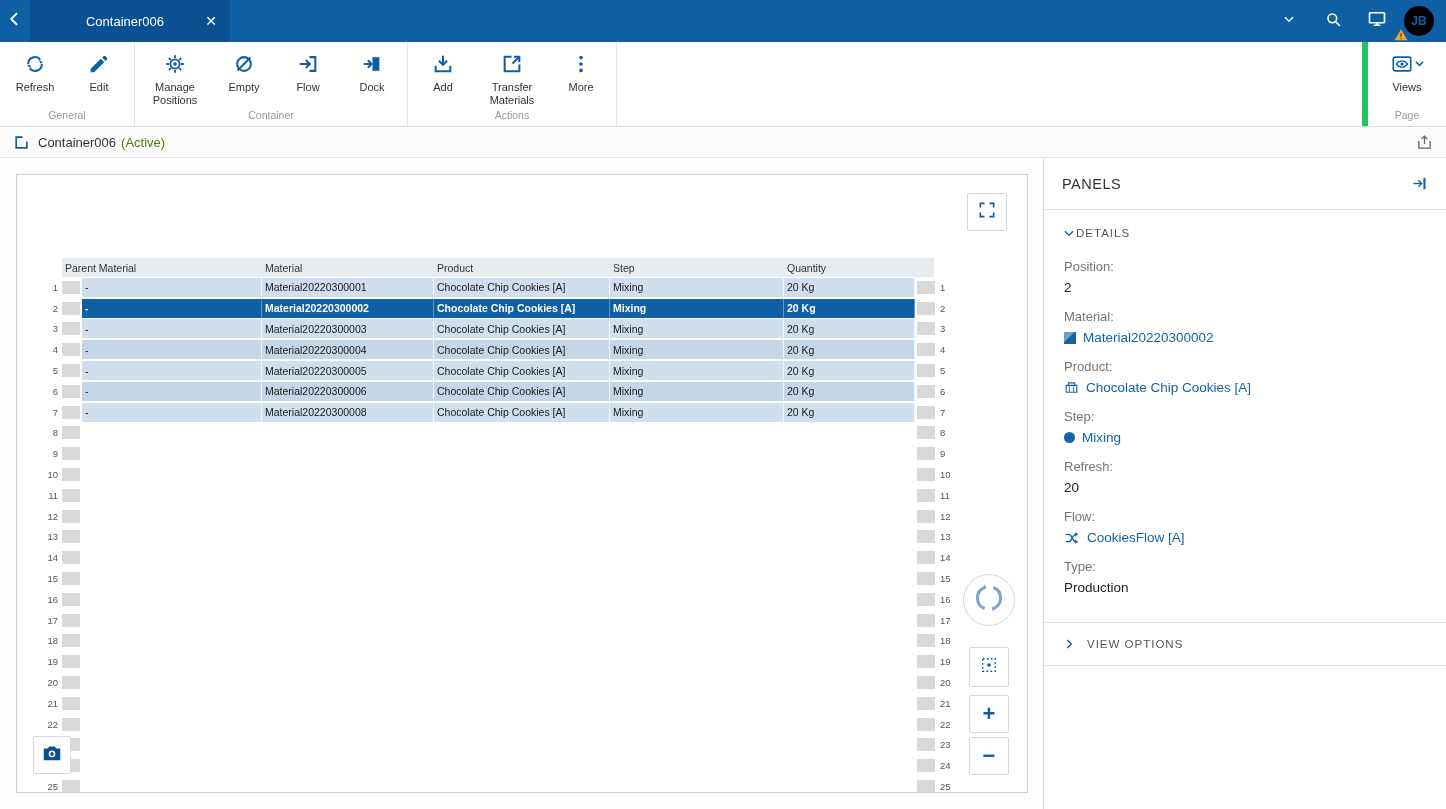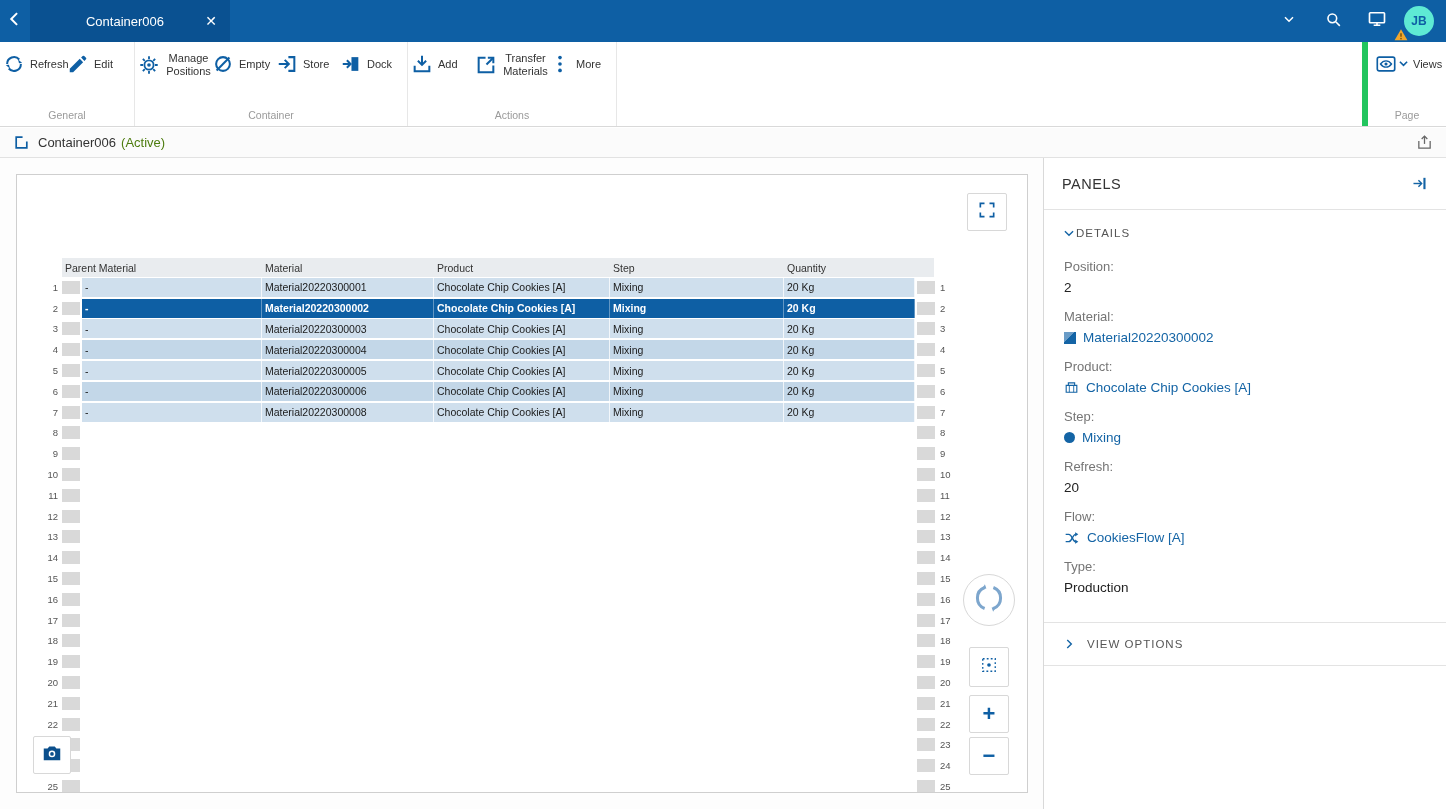--- a/index.html
+++ b/index.html
@@ -8,29 +8,29 @@
 
   
   .topbar{position:absolute;top:0;left:0;right:0;height:42px;background:#0e5fa4;display:flex;align-items:center;z-index:5}
   .back{width:30px;height:42px;display:flex;align-items:center;justify-content:center;cursor:pointer}
   .tab{width:200px;height:42px;background:#0a5191;display:flex;align-items:center;justify-content:center;position:relative;cursor:pointer}
   .tab-title{color:#fff;font-size:13px;margin-right:10px}
   .tab-close{color:#fff;font-size:14px;position:absolute;right:13px;top:50%;transform:translateY(-50%);cursor:pointer}
   .top-actions{margin-left:auto;display:flex;align-items:center;gap:6px;padding-right:10px}
   .tbtn{width:38px;height:38px;display:flex;align-items:center;justify-content:center;cursor:pointer}
   .avatar-wrap{position:relative;width:34px;height:34px;display:flex;align-items:center;justify-content:center;cursor:pointer}
-  .avatar{width:30px;height:30px;border-radius:50%;background:#5eead4;color:#0e5fa4;font-weight:bold;font-size:12px;display:flex;align-items:center;justify-content:center}
+  .avatar{width:30px;height:30px;border-radius:50%;background:#000000;color:#0e5fa4;font-weight:bold;font-size:12px;display:flex;align-items:center;justify-content:center}
   .warn{position:absolute;left:-8px;bottom:-4px;line-height:0}
 
   
   .ribbon{position:absolute;top:42px;left:0;right:0;height:85px;background:#fff;border-bottom:1px solid #d9d9d9;display:flex;z-index:4}
   .rgroup{display:flex;flex-direction:column;border-right:1px solid #e7e7e7}
   .rgroup.page{margin-left:auto;border-right:none;border-left:6px solid #22c55e;min-width:84px}
   .rbuttons{display:flex;flex:1;align-items:flex-start;padding:7px 3px 0;justify-content:center}
-  .rbtn{width:64px;display:flex;flex-direction:row;align-items:center;gap:5px;padding-top:3px;cursor:pointer}
+  .rbtn{width:64px;display:flex;flex-direction:column;align-items:center;gap:5px;padding-top:3px;cursor:pointer}
   .rbtn.wide{width:74px}
   .ricon{height:24px;display:flex;align-items:center;justify-content:center;color:#0e5fa4;gap:2px}
   .ricon svg{width:22px;height:22px}
   .rlabel{font-size:11px;color:#333;text-align:center;line-height:1.15}
   .glabel{font-size:10.5px;color:#9a9a9a;text-align:center;padding:1px 4px 5px}
 
   
   .titlebar{position:absolute;top:128px;left:0;right:0;height:30px;background:#fbfbfb;border-bottom:1px solid #e2e2e2;display:flex;align-items:center;padding:0 13px;gap:8px;z-index:3}
   .ttitle{font-size:13px;color:#333}
   .tstatus{font-size:13px;color:#4d7c0f;margin-left:-3px}
@@ -178,21 +178,21 @@
         <span class="rlabel">Empty</span>
       </div>
       <div class="rbtn">
         <span class="ricon">
             <svg viewBox="0 0 24 24">
               <path d="M13.5 4.5H20v15h-6.5" fill="none" stroke="currentColor" stroke-width="2.2"></path>
               <path d="M3 12h10.5" stroke="currentColor" stroke-width="2.2"></path>
               <path d="M9.5 7.5L14 12l-4.5 4.5" fill="none" stroke="currentColor" stroke-width="2.2"></path>
             </svg>
           </span>
-        <span class="rlabel">Store</span>
+        <span class="rlabel">Flow</span>
       </div>
       <div class="rbtn">
         <span class="ricon">
             <svg viewBox="0 0 24 24">
               <path d="M12.5 4.5H20v15h-7.5z" fill="currentColor"></path>
               <path d="M3 12h8" stroke="currentColor" stroke-width="2.2"></path>
               <path d="M7.5 8l4 4-4 4" fill="none" stroke="currentColor" stroke-width="2.2"></path>
             </svg>
           </span>
         <span class="rlabel">Dock</span>

